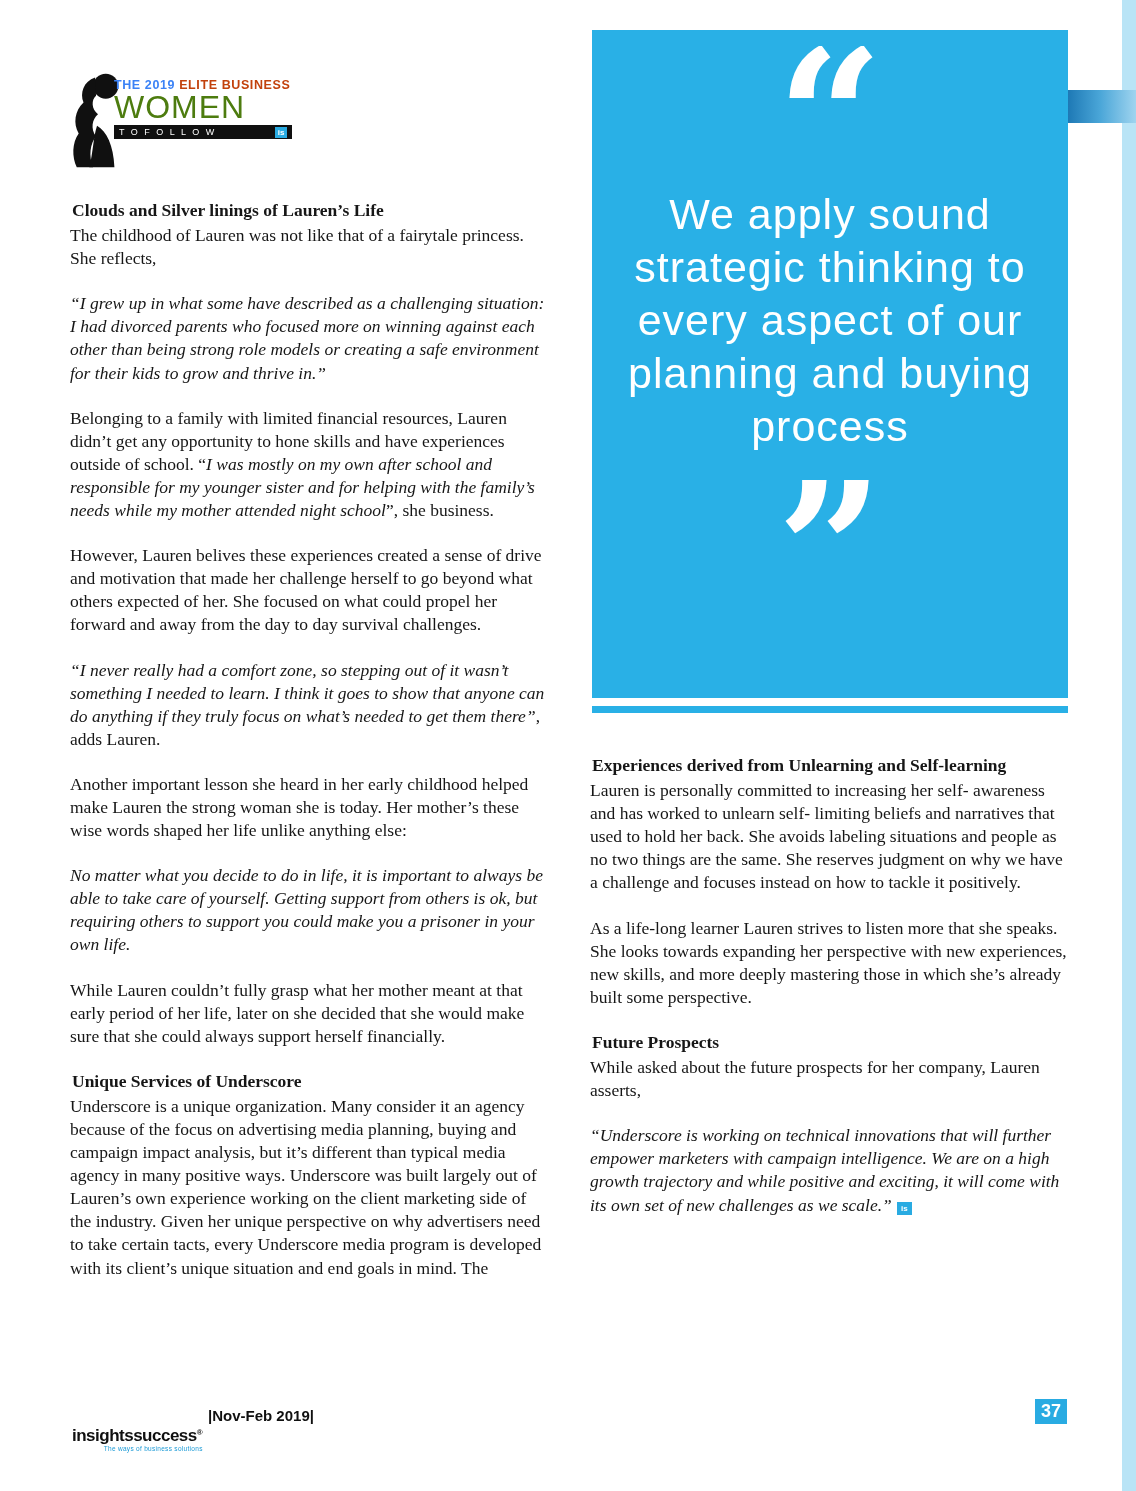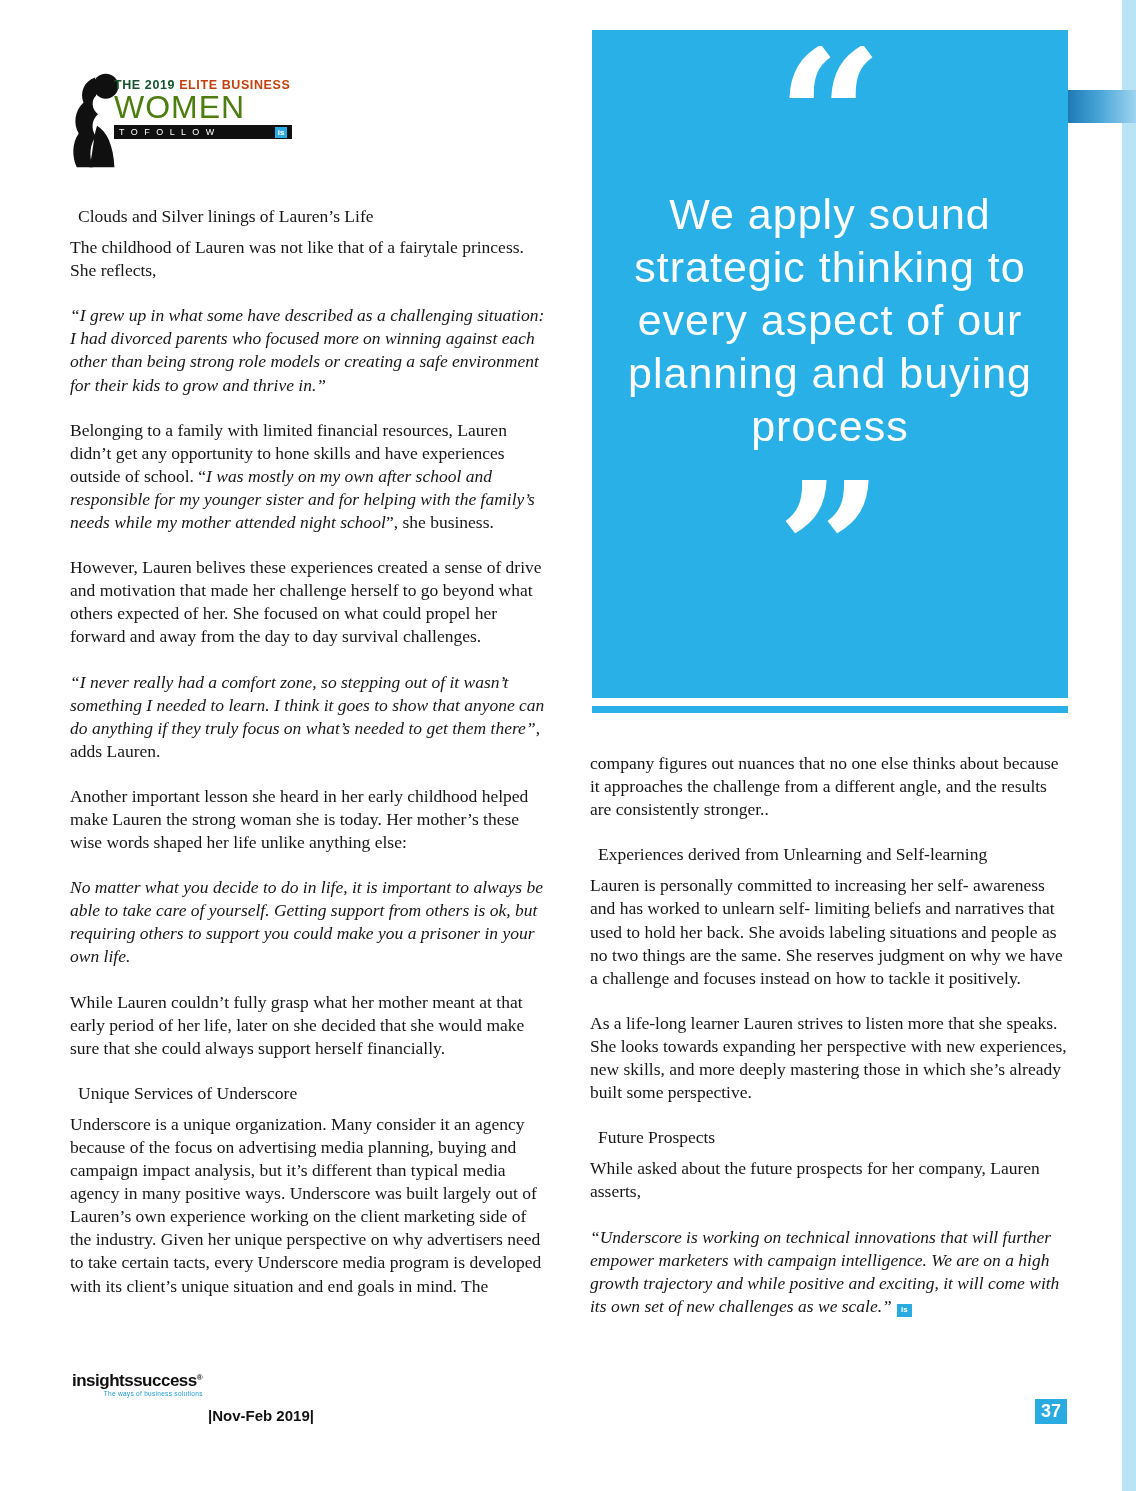--- a/index.html
+++ b/index.html
@@ -12,21 +12,21 @@
               background:linear-gradient(90deg,#0d68a8,#4aa6d8 55%,#9fd4ef);}
   .is-badge{position:absolute;left:1022px;top:92px;width:30px;height:30px;background:#1b9ad6;
             color:#fff;font-family:"Liberation Sans",sans-serif;font-weight:bold;font-size:14px;
             display:flex;align-items:center;justify-content:center;}
 
   
   .masthead{position:absolute;left:70px;top:70px;width:250px;height:104px;}
   .mh-sil{position:absolute;left:0;top:0;width:56px;height:100px;}
   .mh-text{position:absolute;left:44px;top:8px;}
   .mh-line1{font-family:"Liberation Sans",sans-serif;font-size:12.5px;font-weight:bold;letter-spacing:.6px;white-space:nowrap;}
-  .mh-pre{color:#14532d;margin-top:30px;} .mh-elite{color:#c2410c;}
+  .mh-pre{color:#3b82f6;margin-top:30px;} .mh-elite{color:#c2410c;}
   .mh-women{font-family:"Liberation Sans",sans-serif;font-weight:normal;font-size:32px;line-height:.95;
             color:#4d7c0f;letter-spacing:1px;}
   .mh-bar{margin-top:3px;background:#101010;color:#fff;display:flex;align-items:center;justify-content:space-between;
           height:14px;padding:0 5px;font-family:"Liberation Sans",sans-serif;font-size:9px;letter-spacing:2px;
           width:178px;box-sizing:border-box;}
   .mh-is{background:#29abe2;color:#fff;font-size:8px;letter-spacing:0;height:11px;width:12px;
          display:flex;align-items:center;justify-content:center;font-weight:bold;}
 
   
   .pull-quote{position:absolute;left:592px;top:30px;width:476px;height:668px;background:#29b0e6;color:#fff;
@@ -38,28 +38,28 @@
   .q.close{margin-top:26px;height:150px;}
   .q-text{font-size:43px;line-height:1.23;letter-spacing:1px;width:94%;margin-top:4px;font-weight:400;}
   .pq-rule{position:absolute;left:592px;top:706px;width:476px;height:7px;background:#29b0e6;}
 
   
   .col{position:absolute;font-size:17.5px;line-height:1.32;color:#161616;}
   #left-col{left:70px;top:197px;width:478px;}
   #right-col{left:590px;top:752px;width:480px;}
   .col p{margin:0 0 22px 0;}
   .col p:last-child{margin-bottom:0;}
-  .col h3{font-size:17.5px;line-height:1.32;margin:8px;font-weight:normal;}
+  .col h3{font-size:17.5px;line-height:1.32;margin:2px;font-weight:bold;}
   .it{font-style:italic;}
   .end-badge{display:inline-flex;width:15px;height:13px;background:#29abe2;color:#fff;
              font-family:"Liberation Sans",sans-serif;font-size:8px;font-weight:bold;
              align-items:center;justify-content:center;margin-left:5px;vertical-align:baseline;}
 
   
-  .footer-brand{position:absolute;left:72px;top:1372px;font-family:"Liberation Sans",sans-serif;
+  .footer-brand{position:absolute;left:72px;top:1427px;font-family:"Liberation Sans",sans-serif;
                 font-weight:bold;color:#101010;line-height:1;}
   .brand-name{font-size:17px;letter-spacing:-.5px;}
   .reg{font-size:8px;vertical-align:super;}
   .brand-tag{font-size:6.5px;color:#1b9ad6;letter-spacing:.3px;margin-top:2px;text-align:right;font-weight:normal;}
   .issue{position:absolute;left:208px;top:1407px;font-family:"Liberation Sans",sans-serif;
          font-weight:bold;font-size:15px;color:#101010;}
   .page-num{position:absolute;left:1035px;top:1399px;width:32px;height:25px;background:#29abe2;color:#fff;
             font-family:"Liberation Sans",sans-serif;font-weight:bold;font-size:18px;
             display:flex;align-items:center;justify-content:center;}
 </style>
@@ -109,21 +109,20 @@
       <p><span>Belonging to a family with limited financial resources, Lauren didn’t get any opportunity to hone skills and have experiences outside of school. “</span><span class="it">I was mostly on my own after school and responsible for my younger sister and for helping with the family’s needs while my mother attended night school</span><span>”, she business.</span></p>
       <p><span>However, Lauren belives these experiences created a sense of drive and motivation that made her challenge herself to go beyond what others expected of her. She focused on what could propel her forward and away from the day to day survival challenges.</span></p>
       <p><span class="it">“I never really had a comfort zone, so stepping out of it wasn’t something I needed to learn. I think it goes to show that anyone can do anything if they truly focus on what’s needed to get them there”</span><span>, adds Lauren.</span></p>
       <p><span>Another important lesson she heard in her early childhood helped make Lauren the strong woman she is today. Her mother’s these wise words shaped her life unlike anything else:</span></p>
       <p><span class="it">No matter what you decide to do in life, it is important to always be able to take care of yourself. Getting support from others is ok, but requiring others to support you could make you a prisoner in your own life.</span></p>
       <p><span>While Lauren couldn’t fully grasp what her mother meant at that early period of her life, later on she decided that she would make sure that she could always support herself financially.</span></p>
       <h3><span>Unique Services of Underscore</span></h3>
       <p><span>Underscore is a unique organization. Many consider it an agency because of the focus on advertising media planning, buying and campaign impact analysis, but it’s different than typical media agency in many positive ways. Underscore was built largely out of Lauren’s own experience working on the client marketing side of the industry. Given her unique perspective on why advertisers need to take certain tacts, every Underscore media program is developed with its client’s unique situation and end goals in mind. The</span></p>
     </article>
   <article class="col" id="right-col">
-      <p><span>company figures out nuances that no one else thinks about because it approaches the challenge from a different angle, and the results are consistently stronger..</span></p>
       <h3><span>Experiences derived from Unlearning and Self-learning</span></h3>
       <p><span>Lauren is personally committed to increasing her self- awareness and has worked to unlearn self- limiting beliefs and narratives that used to hold her back. She avoids labeling situations and people as no two things are the same. She reserves judgment on why we have a challenge and focuses instead on how to tackle it positively.</span></p>
       <p><span>As a life-long learner Lauren strives to listen more that she speaks. She looks towards expanding her perspective with new experiences, new skills, and more deeply mastering those in which she’s already built some perspective.</span></p>
       <h3><span>Future Prospects</span></h3>
       <p><span>While asked about the future prospects for her company, Lauren asserts,</span></p>
       <p><span class="it">“Underscore is working on technical innovations that will further empower marketers with campaign intelligence. We are on a high growth trajectory and while positive and exciting, it will come with its own set of new challenges as we scale.”</span><span class="end-badge">is</span></p>
     </article>
 
   <footer>
     <div class="footer-brand">

